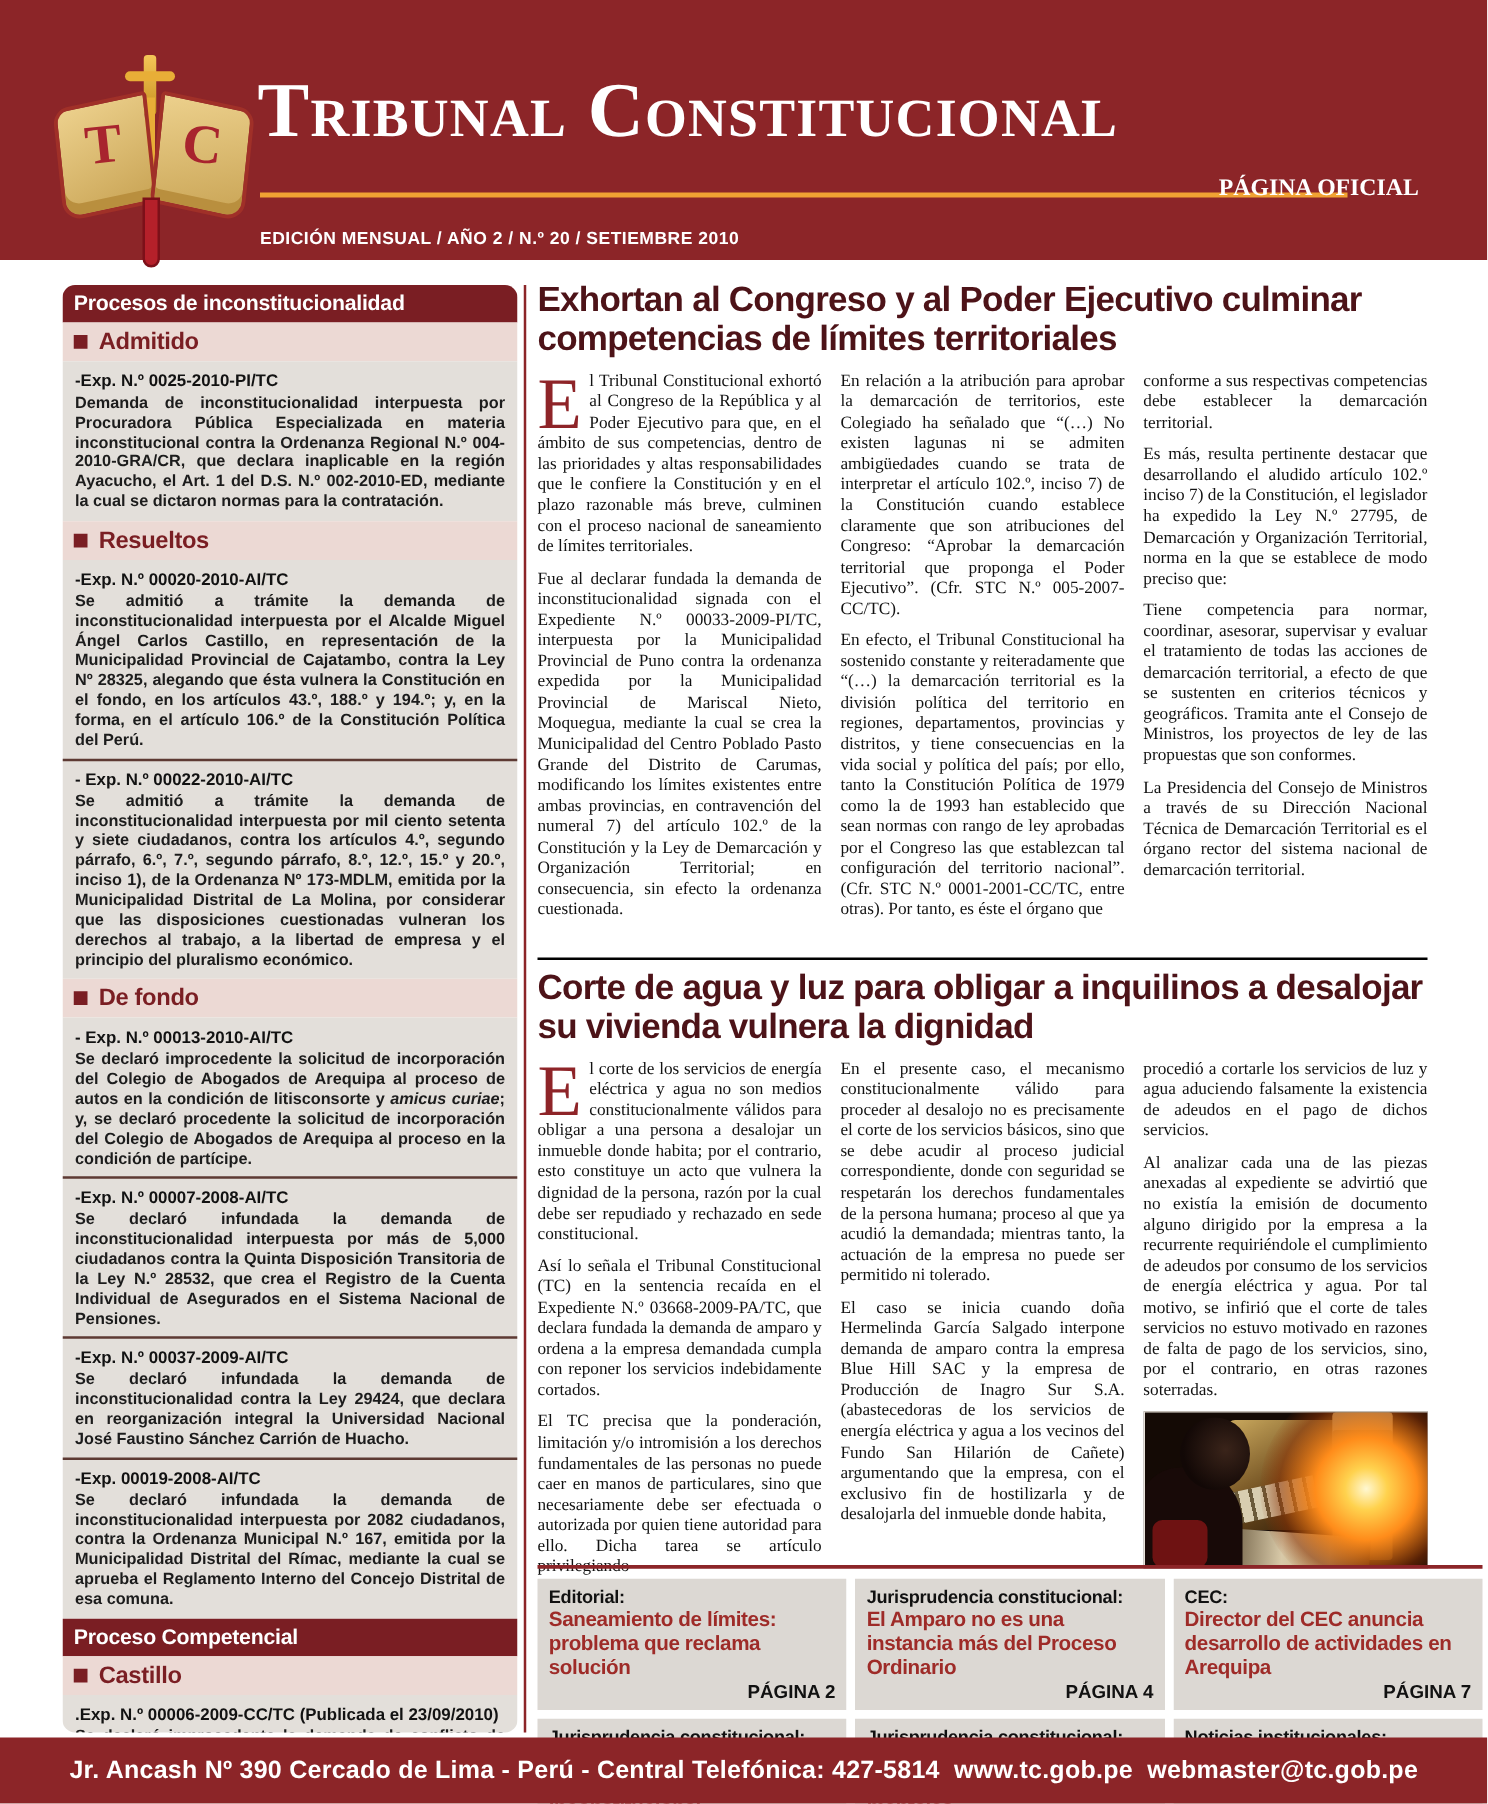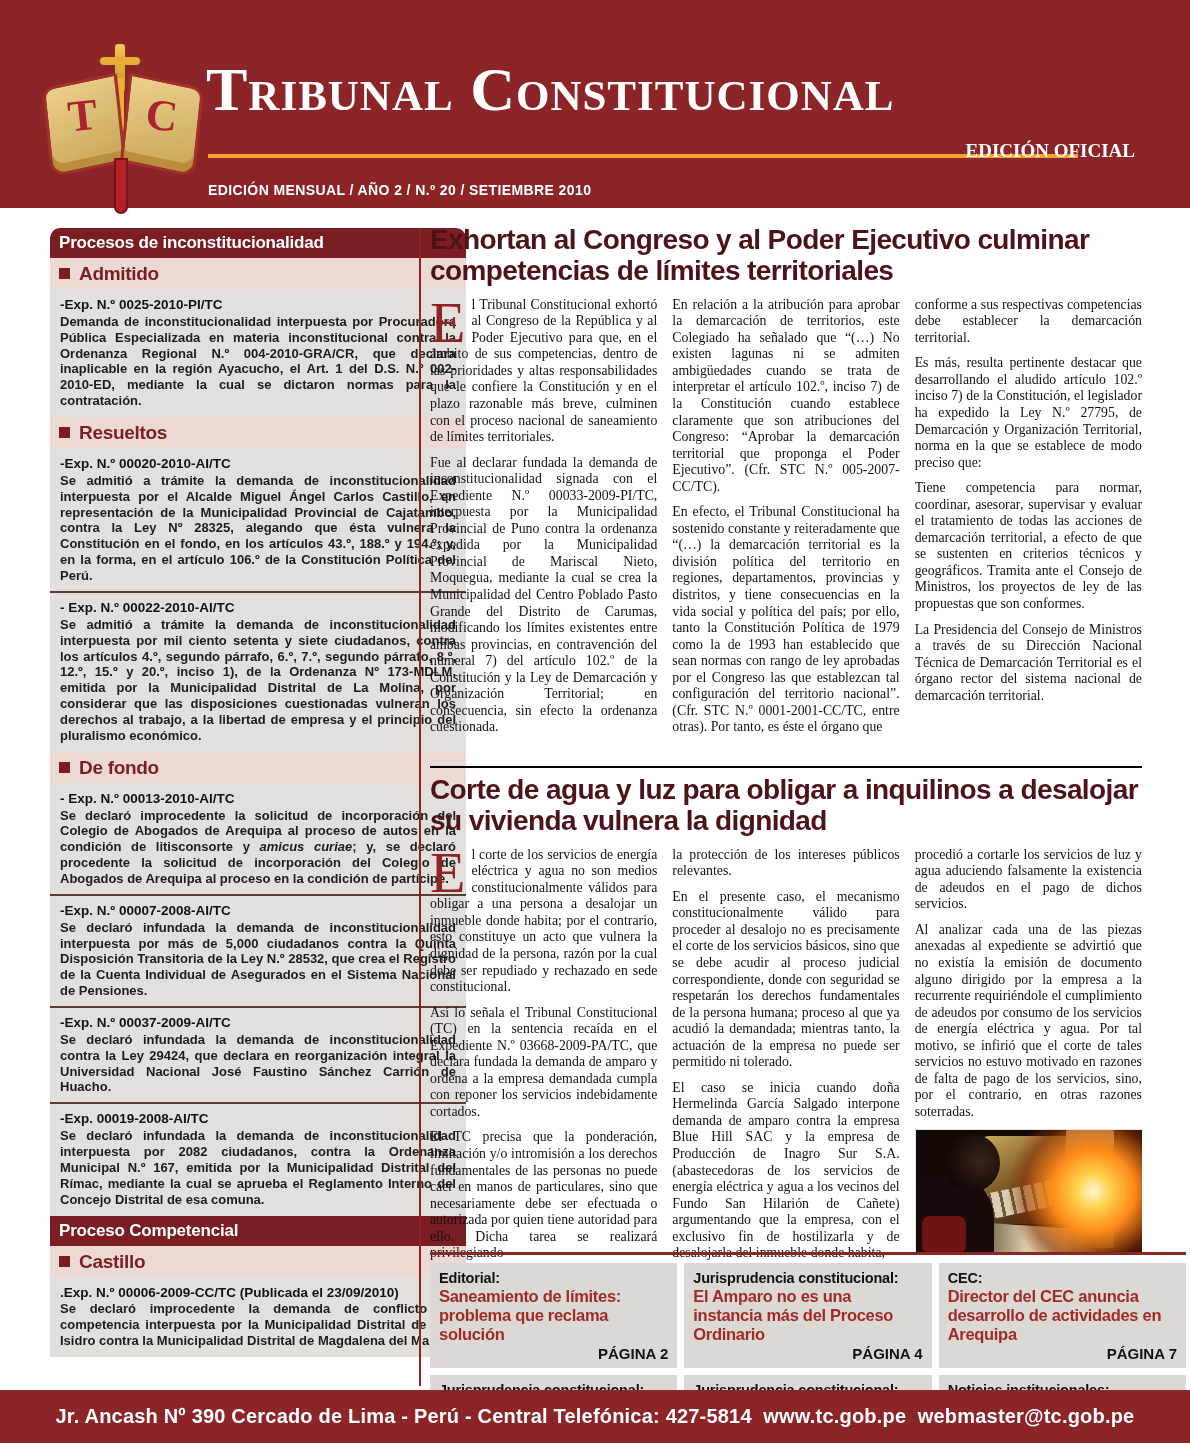--- a/index.html
+++ b/index.html
@@ -29,21 +29,21 @@
   .pg.left{left:2px;transform:rotate(-6deg) skewY(-6deg);border-radius:12px 4px 6px 16px;}
   .pg.right{left:80px;transform:rotate(6deg) skewY(6deg);border-radius:4px 12px 16px 6px;}
   .glyph{position:absolute;top:50px;font-family:"Liberation Serif",serif;font-weight:700;
       font-size:44px;line-height:1;color:#a8242e;}
   .glyph.t{left:24px;transform:rotate(-6deg);}
   .glyph.c{left:102px;transform:rotate(6deg);}
   .blade{position:absolute;left:70px;top:114px;width:10px;height:52px;background:#b5202a;
       border:2px solid #7c1019;border-radius:0 0 10px 10px;}
 
   
-  .sidebar{position:absolute;left:50px;top:228px;width:416px;height:1158px;overflow:hidden;border-radius:10px;}
+  .sidebar{position:absolute;left:50px;top:228px;width:364px;height:1158px;overflow:hidden;border-radius:10px;}
   .vrule{position:absolute;left:419px;top:228px;width:2px;height:1158px;background:#8c2528;}
   .sec-head{background:#7a1e23;color:#ffffff;font-weight:700;font-size:17px;line-height:30px;
       padding:0 9px;letter-spacing:-.2px;}
   .sub-head{background:#ecd9d4;display:flex;align-items:center;gap:9px;height:31px;padding:0 9px;}
   .bullet{width:11px;height:11px;background:#7a1e23;flex:0 0 auto;}
   .sub-lbl{color:#7a1e23;font-weight:700;font-size:19px;line-height:1;letter-spacing:-.3px;}
   .gray-block{background:#e3dfda;padding:8px 10px;}
   .exp{font-weight:700;font-size:13.5px;line-height:1.25;color:#121212;}
   .etext{font-weight:700;font-size:13px;line-height:1.22;color:#1c1c1c;text-align:justify;}
   .etext em{font-style:italic;}
@@ -106,21 +106,21 @@
       <div class="sword-guard"></div>
       <div class="spine"></div>
       <div class="pg left"></div>
       <div class="pg right"></div>
       <div class="glyph t">T</div>
       <div class="glyph c">C</div>
       <div class="blade"></div>
     </div>
     <div class="mast-title">Tribunal Constitucional</div>
     <div class="goldline"></div>
-    <div class="organ">EDICIÓN OFICIAL</div>
+    <div class="organ">PÁGINA OFICIAL</div>
     <div class="edition">EDICIÓN MENSUAL / AÑO 2 / N.º 20 / SETIEMBRE 2010</div>
   </header>
 
   <aside class="sidebar">
     <div class="sec-head">Procesos de inconstitucionalidad</div>
 
     <div class="sub-head">
       <span class="bullet"></span>
       <span class="sub-lbl">Admitido</span>
     </div>
@@ -206,24 +206,23 @@
       </div>
     </div>
   </section>
 
   <section class="article a2">
     <h1 class="art-title">Corte de agua y luz para obligar a inquilinos a desalojar su vivienda vulnera la dignidad</h1>
     <div class="cols">
       <div class="col">
         <p class="para"><span class="dropcap">E</span><span>l corte de los servicios de energía eléctrica y agua no son medios constitucionalmente válidos para obligar a una persona a desalojar un inmueble donde habita; por el contrario, esto constituye un acto que vulnera la dignidad de la persona, razón por la cual debe ser repudiado y rechazado en sede constitucional.</span></p>
         <p class="para">Así lo señala el Tribunal Constitucional (TC) en la sentencia recaída en el Expediente N.º 03668-2009-PA/TC, que declara fundada la demanda de amparo y ordena a la empresa demandada cumpla con reponer los servicios indebidamente cortados.</p>
-        <p class="para">El TC precisa que la ponderación, limitación y/o intromisión a los derechos fundamentales de las personas no puede caer en manos de particulares, sino que necesariamente debe ser efectuada o autorizada por quien tiene autoridad para ello. Dicha tarea se realizará privilegiando</p>
-      </div>
-      <div class="col">
-        <p class="para">la protección de los intereses públicos relevantes.</p>
+        <p class="para">El TC precisa que la ponderación, limitación y/o intromisión a los derechos fundamentales de las personas no puede caer en manos de particulares, sino que necesariamente debe ser efectuada o autorizada por quien tiene autoridad para ello. Dicha tarea se artículo privilegiando</p>
+      </div>
+      <div class="col">
         <p class="para">En el presente caso, el mecanismo constitucionalmente válido para proceder al desalojo no es precisamente el corte de los servicios básicos, sino que se debe acudir al proceso judicial correspondiente, donde con seguridad se respetarán los derechos fundamentales de la persona humana; proceso al que ya acudió la demandada; mientras tanto, la actuación de la empresa no puede ser permitido ni tolerado.</p>
         <p class="para">El caso se inicia cuando doña Hermelinda García Salgado interpone demanda de amparo contra la empresa Blue Hill SAC y la empresa de Producción de Inagro Sur S.A. (abastecedoras de los servicios de energía eléctrica y agua a los vecinos del Fundo San Hilarión de Cañete) argumentando que la empresa, con el exclusivo fin de hostilizarla y de desalojarla del inmueble donde habita,</p>
       </div>
       <div class="col">
         <p class="para">procedió a cortarle los servicios de luz y agua aduciendo falsamente la existencia de adeudos en el pago de dichos servicios.</p>
         <p class="para">Al analizar cada una de las piezas anexadas al expediente se advirtió que no existía la emisión de documento alguno dirigido por la empresa a la recurrente requiriéndole el cumplimiento de adeudos por consumo de los servicios de energía eléctrica y agua. Por tal motivo, se infirió que el corte de tales servicios no estuvo motivado en razones de falta de pago de los servicios, sino, por el contrario, en otras razones soterradas.</p>
         <div class="photo">
           <div class="ph-monitor"></div>
           <div class="ph-tower"></div>
           <div class="ph-keyboard"></div>

